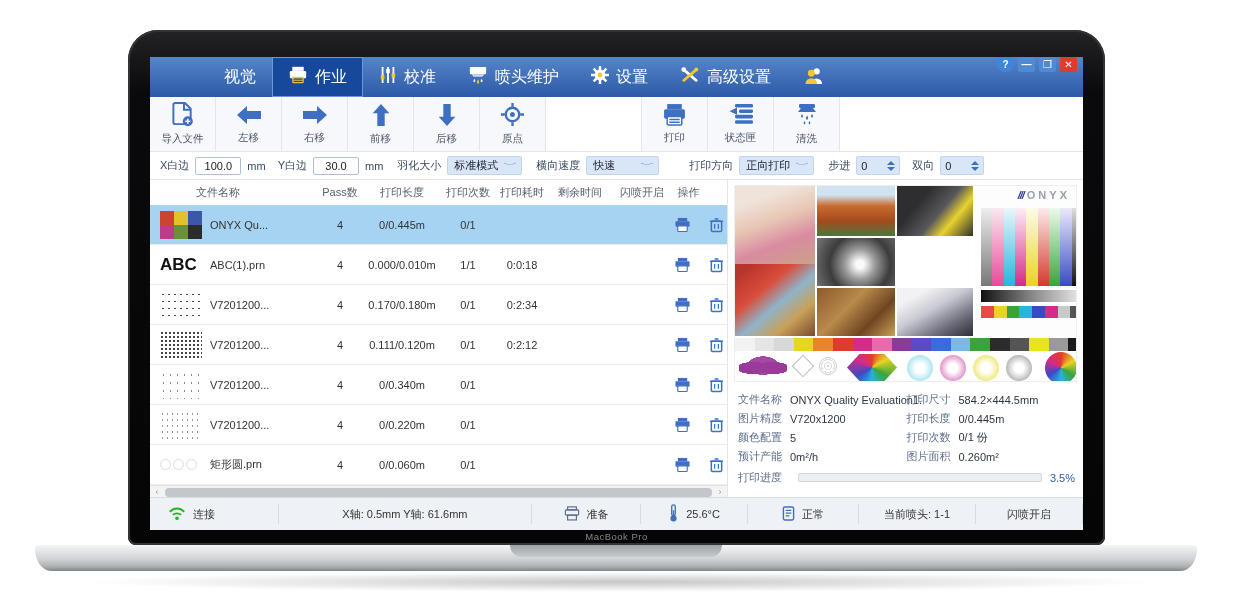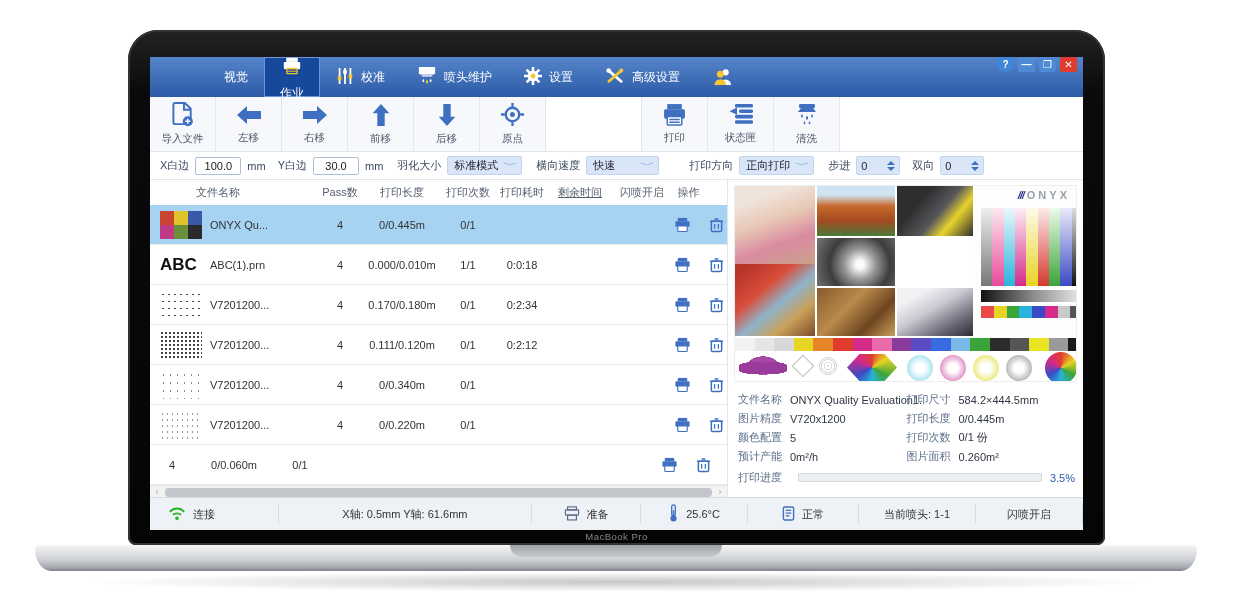--- a/index.html
+++ b/index.html
@@ -22,23 +22,23 @@
     background:radial-gradient(ellipse at center, rgba(0,0,0,.22), rgba(0,0,0,0) 70%); }
 
   
   .app { position:absolute; left:22px; top:27px; width:933px; height:473px;
     background:#fff; display:flex; flex-direction:column; overflow:hidden; font-size:11px; color:#333; }
 
   
   .titlebar { height:40px; flex:0 0 40px; background:linear-gradient(#5585c9,#2c5aa7);
     display:flex; align-items:center; position:relative; }
   .tabs { display:flex; align-items:center; height:100%; margin-left:58px; }
-  .tab { display:flex; align-items:center; gap:7px; color:#fff; font-size:12px;
+  .tab { display:flex; align-items:center; gap:7px; color:#fff; font-size:16px;
     padding:0 16px; height:100%; cursor:pointer; white-space:nowrap; }
-  .tab.active { background:#16489c; box-shadow:inset 0 0 0 1px #6e96d8;flex-direction:column; }
+  .tab.active { background:#16489c; box-shadow:inset 0 0 0 1px #6e96d8; }
   .win-controls { position:absolute; right:6px; top:0; display:flex; gap:4px; }
   .wc { width:17px; height:15px; display:flex; align-items:center; justify-content:center;
     color:#fff; font-size:10px; font-weight:bold; border-radius:2px; background:#4f8ad4; cursor:pointer; }
   .wc.help { border-radius:0 0 8px 8px; background:#3f86d6; }
   .wc.close { background:#e03c2e; }
 
   
   .toolbar { height:55px; flex:0 0 55px; background:#fff; border-bottom:1px solid #e2e6ec;
     display:flex; align-items:stretch; }
   .tbtn { width:66px; flex:0 0 66px; display:flex; flex-direction:column; align-items:center;
@@ -71,21 +71,21 @@
     flex-direction:column; min-height:0; }
   .thead, .trow { display:flex; align-items:center; }
   .thead { height:25px; flex:0 0 25px; color:#55606e; }
   .trow { height:40px; flex:0 0 40px; border-bottom:1px solid #ececec; background:#fff; }
   .trow.selected { background:#a7d3f2; }
   .c-name { width:168px; flex:0 0 168px; display:flex; align-items:center; gap:8px; padding-left:10px; overflow:hidden; }
   .c-pass { width:44px; flex:0 0 44px; text-align:center; }
   .c-len  { width:80px; flex:0 0 80px; text-align:center; }
   .c-cnt  { width:52px; flex:0 0 52px; text-align:center; }
   .c-time { width:56px; flex:0 0 56px; text-align:center; }
-  .c-rem  { width:60px; flex:0 0 60px; text-align:center;text-decoration:underline; }
+  .c-rem  { width:60px; flex:0 0 60px; text-align:center; }
   .c-stat { width:64px; flex:0 0 64px; text-align:center; }
   .c-ops  { flex:1; display:flex; align-items:center; justify-content:flex-end; gap:18px; padding-right:16px; }
   .thead .c-name { padding-left:46px; }
   .opbtn { cursor:pointer; display:flex; }
   .thumb { width:42px; height:28px; flex:0 0 42px; }
   .thumb-onyx { display:grid; grid-template-columns:1fr 1fr 1fr; grid-template-rows:1fr 1fr; }
   .thumb-abc { font-size:17px; font-weight:bold; color:#111; letter-spacing:0; display:flex; align-items:center; }
   .thumb-dots { background-image:radial-gradient(circle,#444 .8px,transparent 1px); }
   .thumb-circ { display:flex; gap:2px; align-items:center; }
   .thumb-circ i { width:11px; height:11px; border:1px solid #ddd; border-radius:50%; display:block; }
@@ -530,20 +530,28 @@
                 <svg width="15" height="16" viewBox="0 0 16 17">
                   <rect x="2.5" y="4.5" width="11" height="11" rx="1.5" fill="none" stroke="#3e6fc1" stroke-width="1.6"></rect>
                   <path d="M1 4.5h14M6 2h4" stroke="#3e6fc1" stroke-width="1.6"></path>
                   <path d="M6 7.5v5M10 7.5v5" stroke="#3e6fc1" stroke-width="1.3"></path>
                 </svg>
               </span>
           </div>
         </div>
 
         <div class="trow">
+          <div class="c-name">
+            <span class="thumb thumb-circ">
+                <i></i>
+                <i></i>
+                <i></i>
+              </span>
+            <span>矩形圆.prn</span>
+          </div>
           <div class="c-pass">4</div>
           <div class="c-len">0/0.060m</div>
           <div class="c-cnt">0/1</div>
           <div class="c-time"></div>
           <div class="c-rem"></div>
           <div class="c-stat"></div>
           <div class="c-ops">
             <span class="opbtn">
                 <svg width="17" height="16" viewBox="0 0 18 17">
                   <rect x="4" y="1" width="10" height="3.4" fill="#3e6fc1"></rect>

